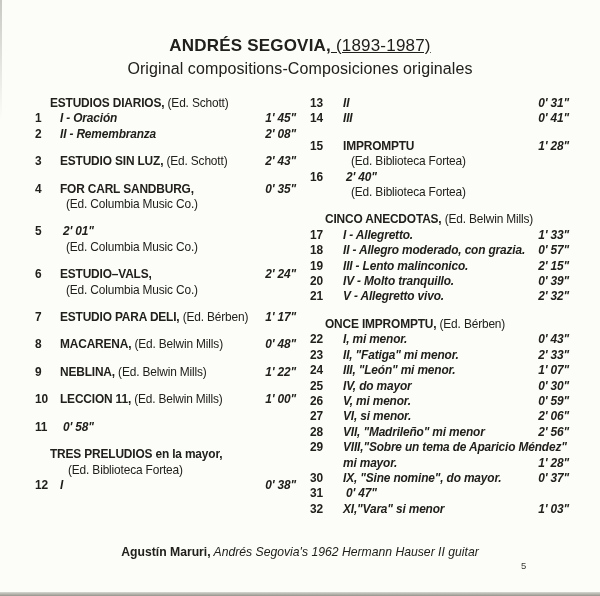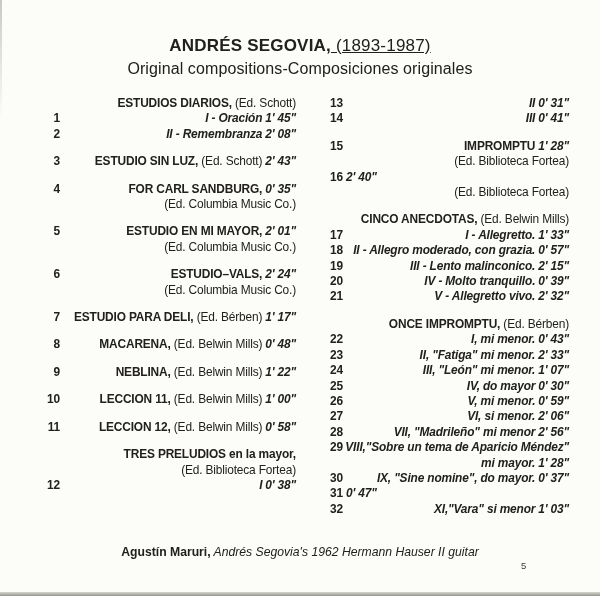--- a/index.html
+++ b/index.html
@@ -19,21 +19,21 @@
   
   .header{position:absolute;top:36px;left:0;width:600px;text-align:center;}
   .header .line1{font-size:17px;letter-spacing:.2px;}
   .header .artist{font-weight:bold;}
   .header .years{font-weight:normal;text-decoration:underline;}
   .header .line2{font-size:16px;margin-top:4px;letter-spacing:.1px;}
   
   .col{position:absolute;top:96px;font-size:11.9px;line-height:15.4px;letter-spacing:-.15px;}
   .col-left{left:35px;width:261px;}
   .col-right{left:310px;width:259px;}
-  .row{display:flex;align-items:baseline;text-align:right;}
+  .row{display:flex;align-items:baseline;}
   .row.gap{margin-top:12px;}
   .num{flex:none;width:25px;font-weight:bold;}
   .col-right .num{width:33px;}
   .titlesegs{flex:1 1 auto;min-width:0;white-space:nowrap;}
   .time{flex:none;margin-left:3px;font-weight:bold;font-style:italic;white-space:nowrap;}
   .row.heading .titlesegs{padding-left:15px;}
   .row.heading-sub .titlesegs{padding-left:33px;}
   .col-left .row.sub .titlesegs{padding-left:6px;}
   .col-right .row.sub .titlesegs{padding-left:8px;}
   .seg.b{font-weight:bold;}
@@ -76,21 +76,20 @@
       <span class="num">4</span>
       <span class="titlesegs"><span class="seg b">FOR CARL SANDBURG,</span></span>
       <span class="time">0' 35"</span>
     </div>
     <div class="row sub">
       <span class="num"></span>
       <span class="titlesegs"><span class="seg n">(Ed. Columbia Music Co.)</span></span>
     </div>
     <div class="row track gap">
       <span class="num">5</span>
-      <span class="titlesegs"><span class="seg b">ESTUDIO EN MI MAYOR,</span></span>
       <span class="time">2' 01"</span>
     </div>
     <div class="row sub">
       <span class="num"></span>
       <span class="titlesegs"><span class="seg n">(Ed. Columbia Music Co.)</span></span>
     </div>
     <div class="row track gap">
       <span class="num">6</span>
       <span class="titlesegs"><span class="seg b">ESTUDIO–VALS,</span></span>
       <span class="time">2' 24"</span>
@@ -114,21 +113,20 @@
       <span class="titlesegs"><span class="seg b">NEBLINA,</span><span class="seg n"> (Ed. Belwin Mills)</span></span>
       <span class="time">1' 22"</span>
     </div>
     <div class="row track gap">
       <span class="num">10</span>
       <span class="titlesegs"><span class="seg b">LECCION 11,</span><span class="seg n"> (Ed. Belwin Mills)</span></span>
       <span class="time">1' 00"</span>
     </div>
     <div class="row track gap">
       <span class="num">11</span>
-      <span class="titlesegs"><span class="seg b">LECCION 12,</span><span class="seg n"> (Ed. Belwin Mills)</span></span>
       <span class="time">0' 58"</span>
     </div>
     <div class="row heading gap">
       <span class="titlesegs"><span class="seg b">TRES PRELUDIOS en la mayor,</span></span>
     </div>
     <div class="row heading-sub">
       <span class="titlesegs"><span class="seg n">(Ed. Biblioteca Fortea)</span></span>
     </div>
     <div class="row track">
       <span class="num">12</span>

